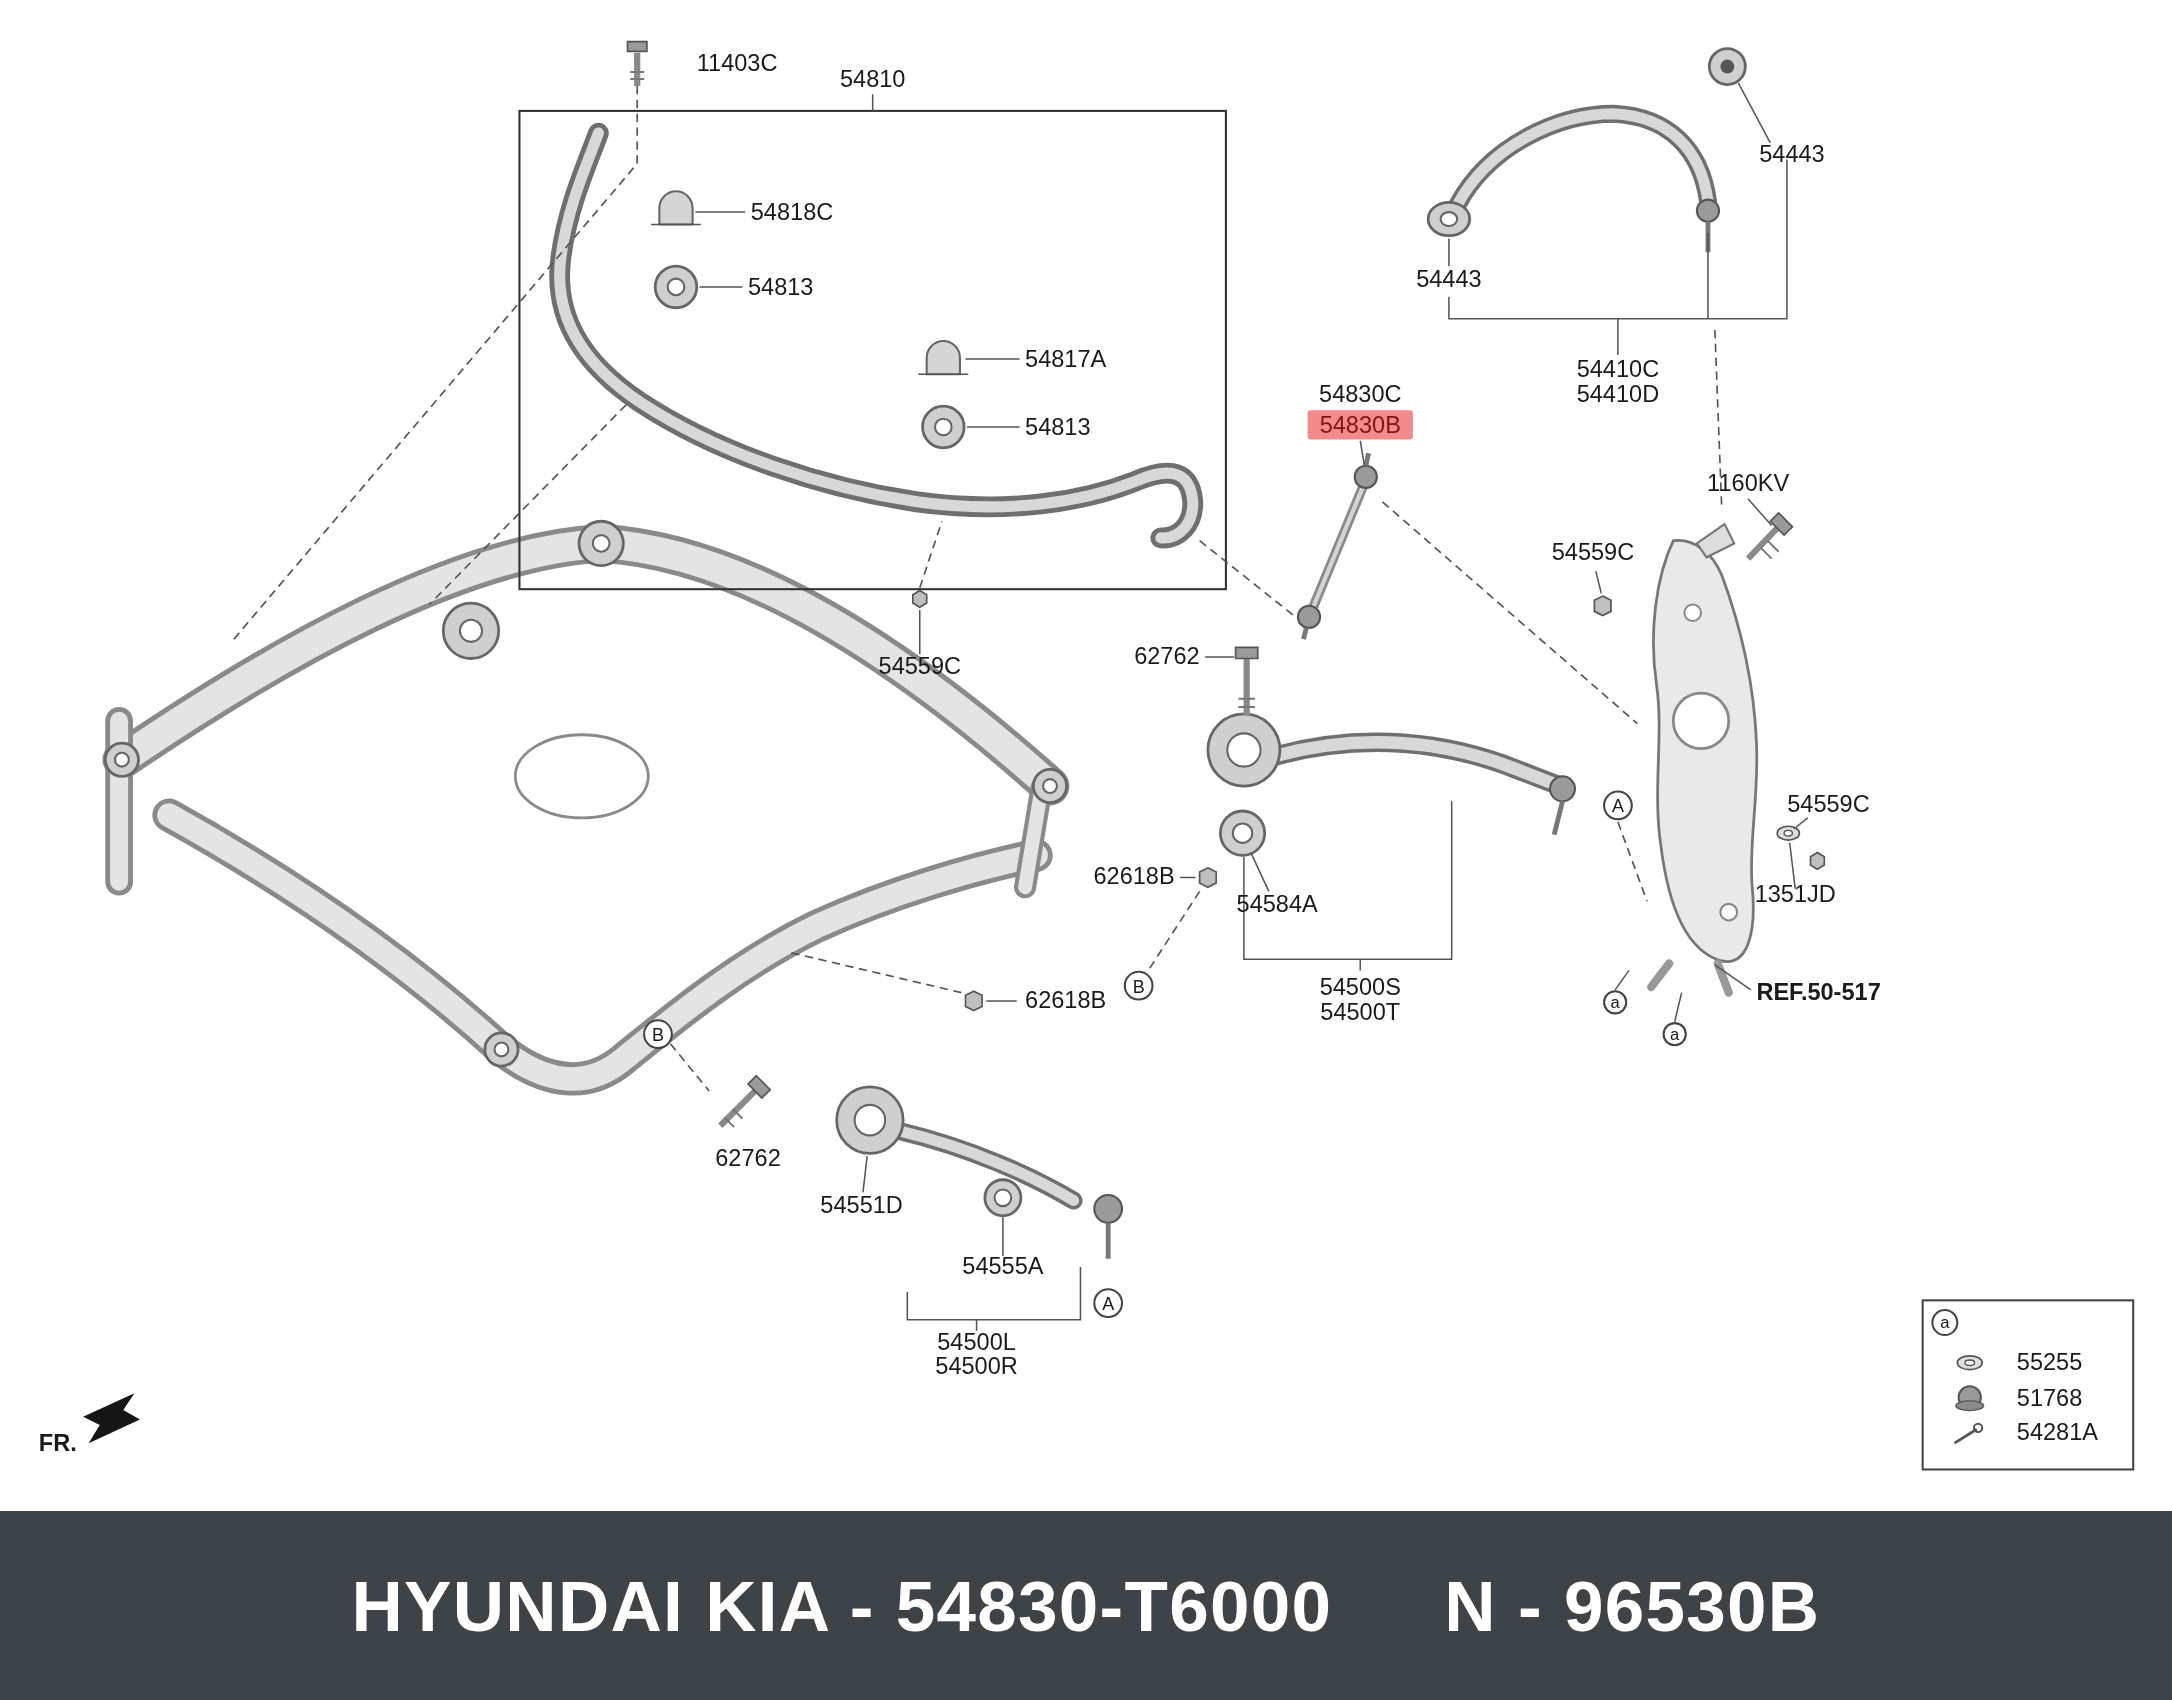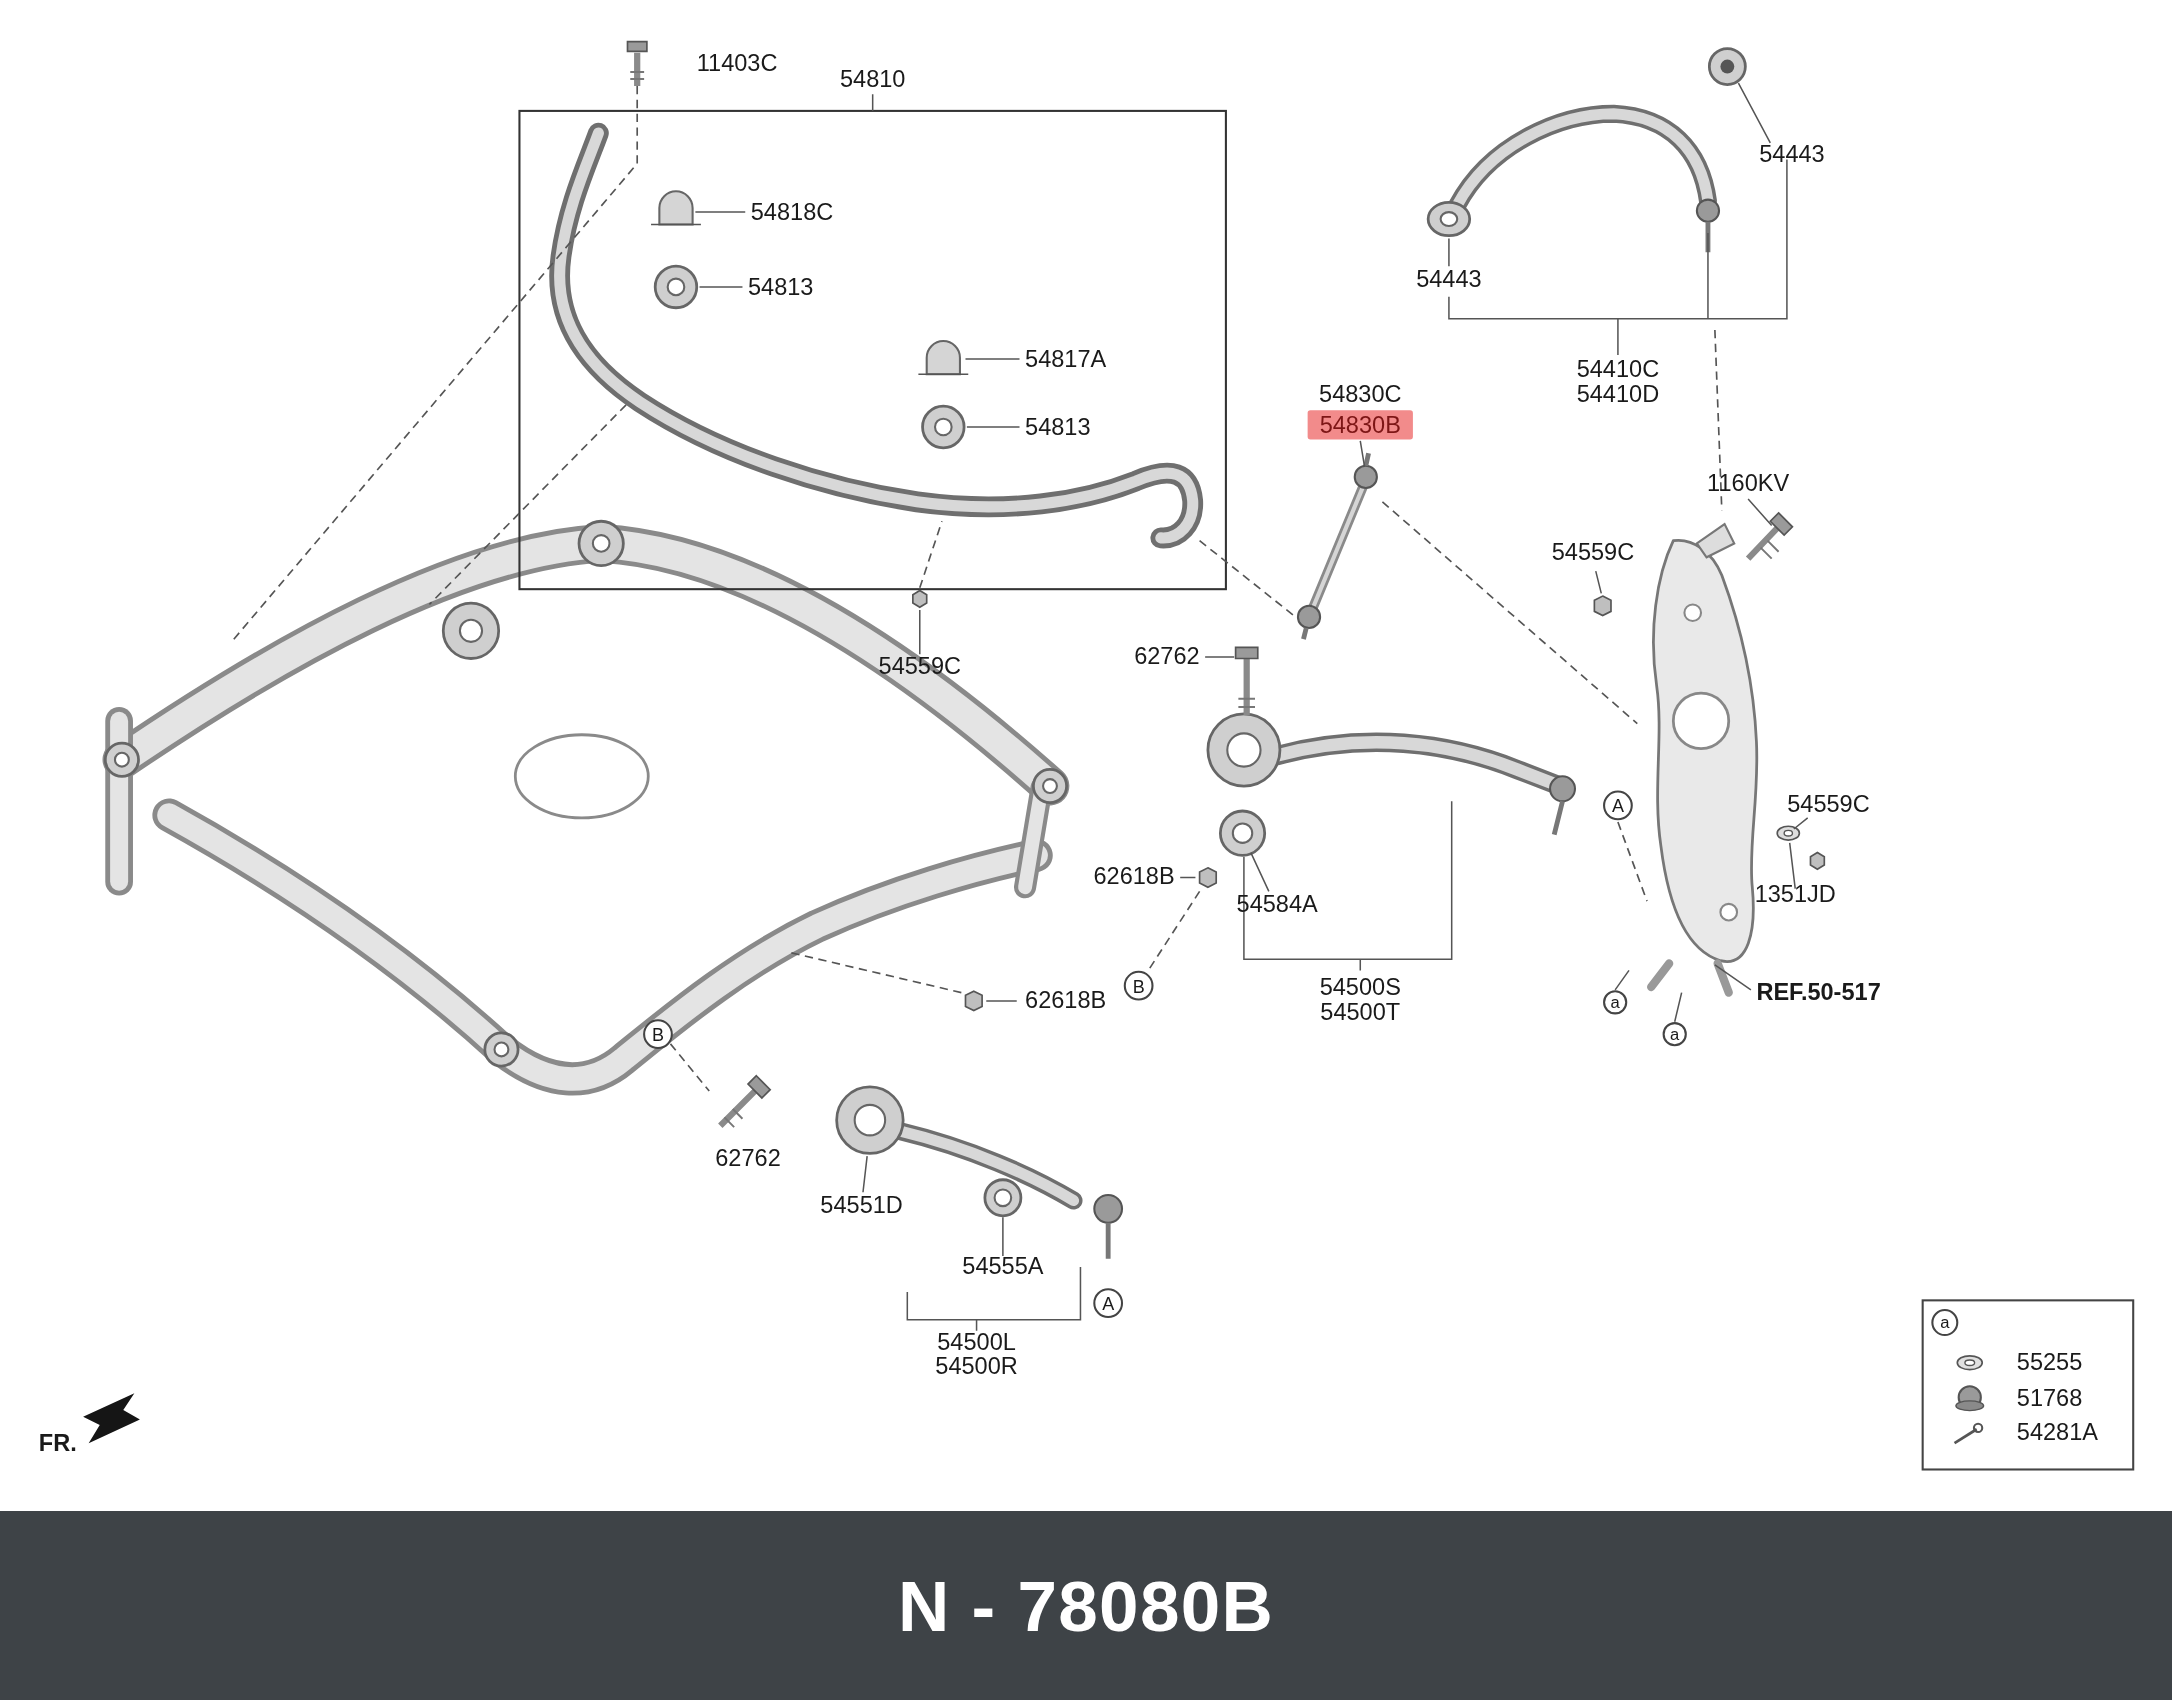--- a/index.html
+++ b/index.html
@@ -195,16 +195,17 @@
     <text x="1456" y="1039">54281A</text>
   </g>
 
   <g>
     <polygon points="60,1022 97,1005 89,1017 101,1024 64,1041 72,1028" fill="#151515"></polygon>
     <text x="28" y="1047" font-size="23" font-weight="bold">FR.</text>
   </g>
 </svg>
 
 <div class="footer">
-  <span>N - 78080B</span>
+  <span>HYUNDAI KIA - 54830-T6000</span>
+  <span>N - 96530B</span>
 </div>
 </div>
 
 
 </body></html>

